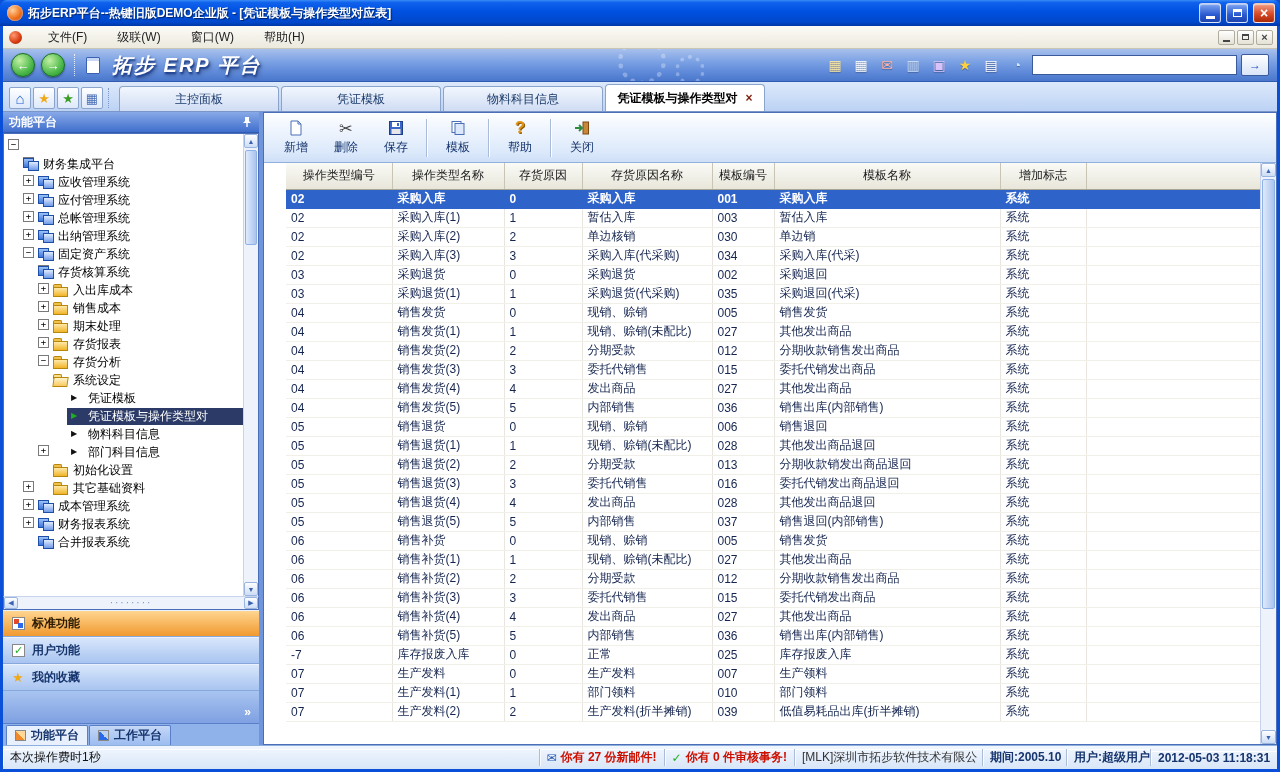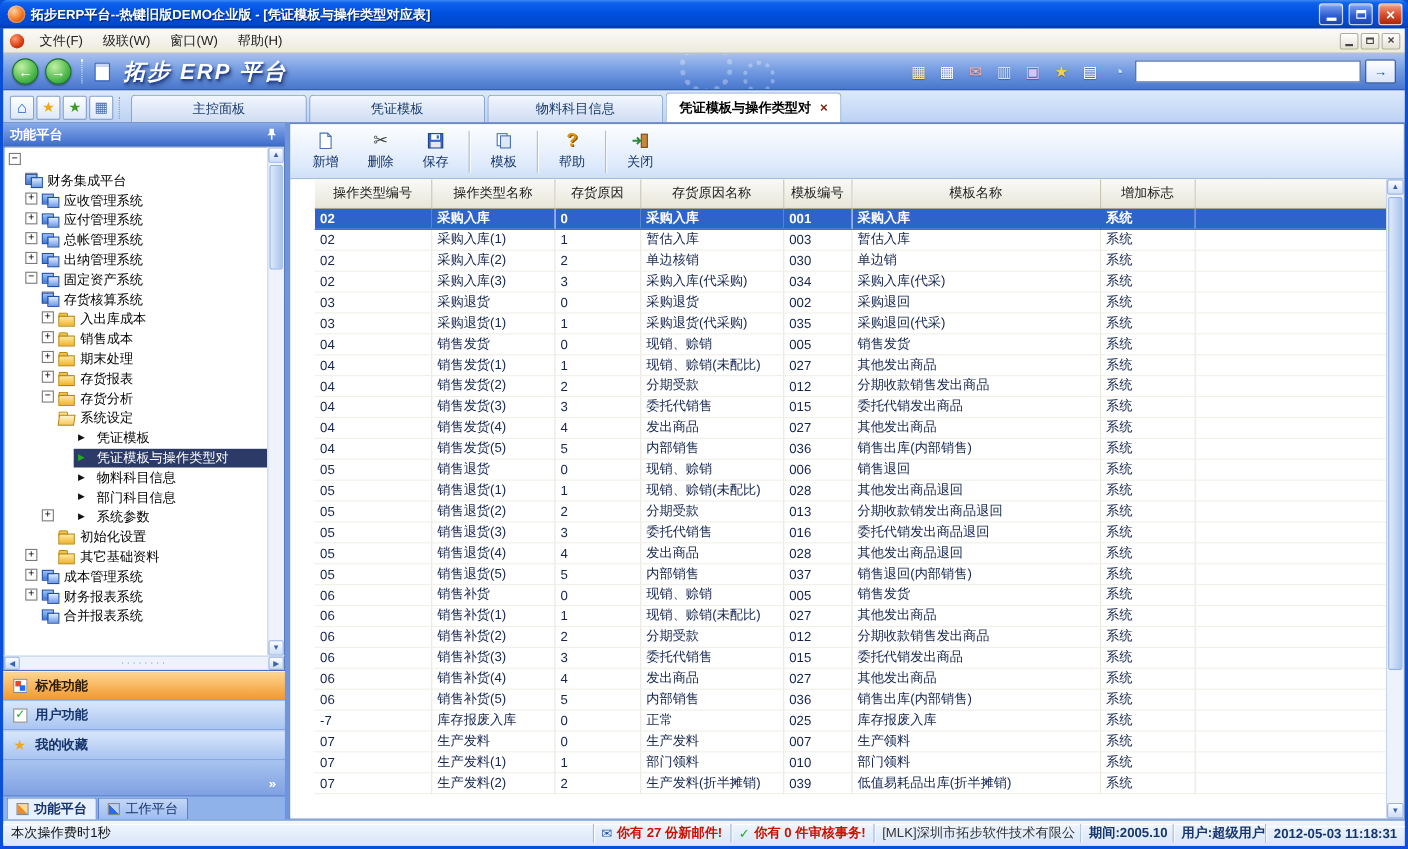--- a/index.html
+++ b/index.html
@@ -13,21 +13,21 @@
 .title-text{color:#fff;font-weight:bold;font-size:12px;flex:1;white-space:nowrap;overflow:hidden;text-shadow:1px 1px 1px rgba(0,0,0,.55);}
 .tb-btn{width:22px;height:20px;border-radius:3px;border:1px solid rgba(255,255,255,.75);display:flex;align-items:center;justify-content:center;flex:none;
  background:linear-gradient(180deg,#7fa6f2,#2a5ad0 60%,#1c44b0);box-shadow:inset 0 1px 1px rgba(255,255,255,.5);}
 .tb-btn.close{background:linear-gradient(180deg,#f2a088,#d84a28 55%,#a82808);}
 .gl-min{width:9px;height:3px;background:#fff;margin-top:9px;}
 .gl-rest{width:9px;height:8px;border:1px solid #fff;border-top:3px solid #fff;}
 .gl-close{color:#fff;font-weight:bold;font-size:14px;line-height:1;}
 
 .frame{flex:1;min-height:0;display:flex;flex-direction:column;border-left:3px solid #0a4fd8;border-right:3px solid #0a4fd8;border-bottom:3px solid #0a4fd8;background:#6f96dd;}
 
-.menubar{height:23px;flex:none;display:flex;align-items:center;gap:2px;padding:0 4px;background:linear-gradient(#fbfaf6,#eceade);border-bottom:1px solid #c8c5b4;}
+.menubar{height:23px;flex:none;display:flex;align-items:center;gap:14px;padding:0 4px;background:linear-gradient(#fbfaf6,#eceade);border-bottom:1px solid #c8c5b4;}
 .menu-appicon{width:13px;height:13px;border-radius:50%;margin:0 4px 0 2px;background:radial-gradient(circle at 35% 32%,#ff9a70,#d83a10 60%,#901c00);}
 .menu-item{padding:2px 8px;color:#222;}
 .mdi-ctrls{margin-left:auto;display:flex;gap:2px;}
 .mdi-btn{width:17px;height:15px;border:1px solid #b0ada0;background:linear-gradient(#fff,#e4e1d4);display:flex;align-items:center;justify-content:center;color:#444;font-size:9px;border-radius:2px;}
 .gl-min-s{width:7px;height:2px;background:#444;margin-top:7px;}
 .gl-rest-s{width:7px;height:6px;border:1px solid #444;border-top:2px solid #444;}
 .gl-close-s{font-size:11px;font-weight:bold;line-height:1;}
 
 .toolbar-main{height:33px;flex:none;display:flex;align-items:center;gap:6px;padding:0 8px;position:relative;overflow:hidden;
  background:linear-gradient(180deg,#a8c0ec 0%,#7ba1e4 40%,#5d88d8 75%,#4a77cc 100%);border-bottom:1px solid #2f5cb0;}
@@ -94,21 +94,21 @@
 .p-ic.grid{background:#fff;border:1px solid #888;}
 .p-ic.grid::before{content:'';position:absolute;left:1px;top:1px;width:5px;height:5px;background:#e04a2a;}
 .p-ic.grid::after{content:'';position:absolute;right:1px;bottom:1px;width:5px;height:5px;background:#2a6ae8;}
 .p-ic.check{background:#fff;border:1px solid #888;color:#1fae1f;font-size:11px;font-weight:bold;line-height:11px;text-align:center;}
 .p-ic.star{color:#f0a817;font-size:13px;line-height:13px;}
 .p-ic.chart{background:#fff;border:1px solid #888;}
 .p-ic.chart::before{content:'';position:absolute;left:2px;bottom:1px;width:3px;height:6px;background:#2a6ae8;}
 .p-ic.chart::after{content:'';position:absolute;left:6px;bottom:1px;width:3px;height:9px;background:#e04a2a;}
 .panel-fill{flex:none;height:32px;display:flex;align-items:flex-end;justify-content:flex-end;padding:0 8px 4px;color:#fff;font-weight:bold;background:linear-gradient(#a8c4f0,#7fa0e2);}
 .sb-tabs{height:22px;flex:none;display:flex;align-items:flex-end;gap:1px;padding-left:3px;background:#8fb2ea;border-top:1px solid #5a7fc8;}
-.sb-tab{height:20px;padding:0 8px;display:flex;align-items:center;gap:5px;font-size:12px;color:#16356e;background:linear-gradient(#c4d7f6,#9cbcf0);border:1px solid #5a7fc8;border-bottom:none;border-radius:2px 2px 0 0;}
+.sb-tab{height:20px;padding:0 8px;display:flex;align-items:center;gap:5px;font-size:12px;color:#16356e;background:linear-gradient(#c4d7f6,#9cbcf0);border:1px solid #5a7fc8;border-bottom:none;border-radius:2px 2px 0 0;font-weight:bold;}
 .sb-tab.active{background:#e8f0fd;font-weight:bold;}
 .stab-ic{width:11px;height:11px;border:1px solid #888;background:linear-gradient(45deg,#f08a2a 50%,#ffd89a 50%);}
 .stab-ic.blue{background:linear-gradient(45deg,#2a6ae8 50%,#bcd2f4 50%);}
 
 .content{flex:1;min-width:0;display:flex;flex-direction:column;background:#fff;border:1px solid #4a6fb8;}
 .action-bar{height:50px;flex:none;display:flex;align-items:center;padding:0 8px;gap:2px;background:linear-gradient(#fdfeff,#dcE9fb 80%,#cfdff7);border-bottom:1px solid #8fb0dc;}
 .act-btn{width:48px;height:44px;display:flex;flex-direction:column;align-items:center;justify-content:center;gap:2px;color:#16356e;border:1px solid transparent;border-radius:2px;}
 .act-ic{height:18px;display:flex;align-items:center;justify-content:center;}
 .act-sep{width:2px;height:38px;border-left:1px solid #aabcd8;border-right:1px solid #fff;margin:0 4px;}
 .scissors{font-size:16px;color:#444;}
@@ -346,27 +346,20 @@
                 <span class="hl">
                   <span class="ti arrow"></span>
                   <span class="tl">物料科目信息</span>
                 </span>
               </div>
               <div class="tree-row" style="padding-left: 49px;">
                 <span class="tg none"></span>
                 <span class="hl">
                   <span class="ti arrow"></span>
                   <span class="tl">部门科目信息</span>
-                </span>
-              </div>
-              <div class="tree-row" style="padding-left: 49px;">
-                <span class="tg none"></span>
-                <span class="hl">
-                  <span class="ti arrow"></span>
-                  <span class="tl">系统参数</span>
                 </span>
               </div>
               <div class="tree-row" style="padding-left: 34px;">
                 <span class="tg">+</span>
                 <span class="hl">
                   <span class="ti folder"></span>
                   <span class="tl">初始化设置</span>
                 </span>
               </div>
               <div class="tree-row" style="padding-left: 34px;">

